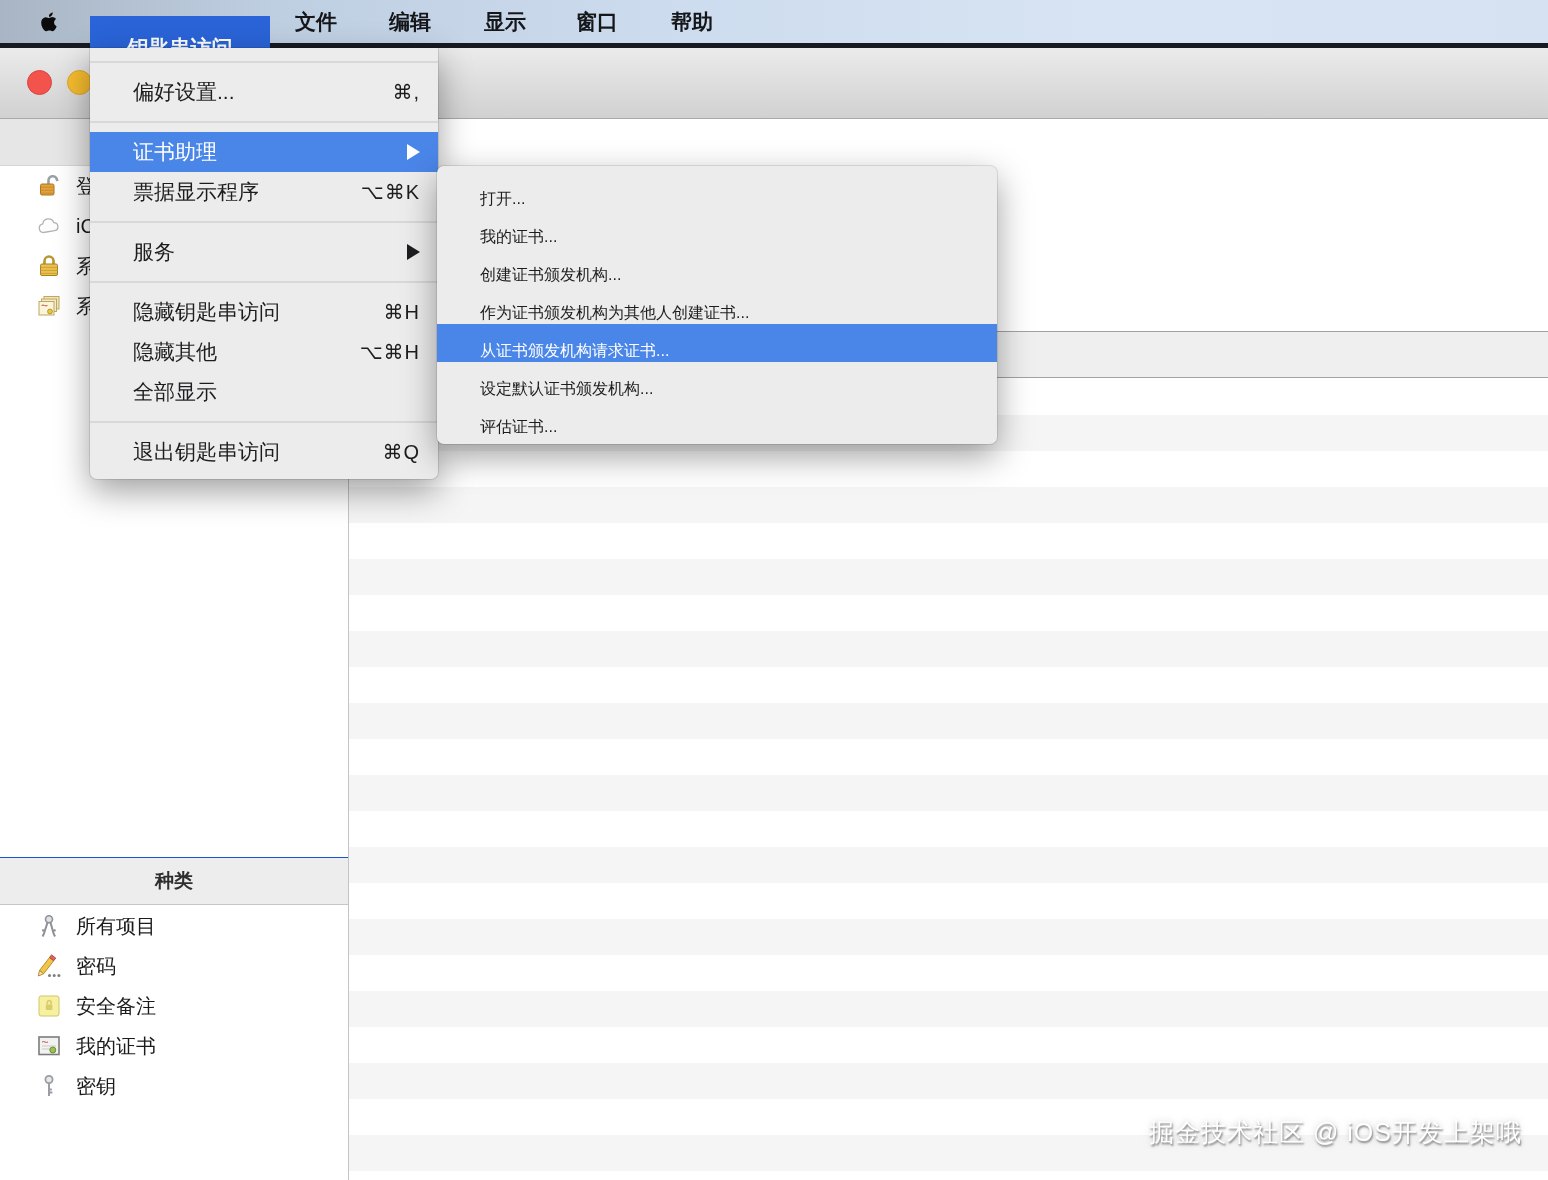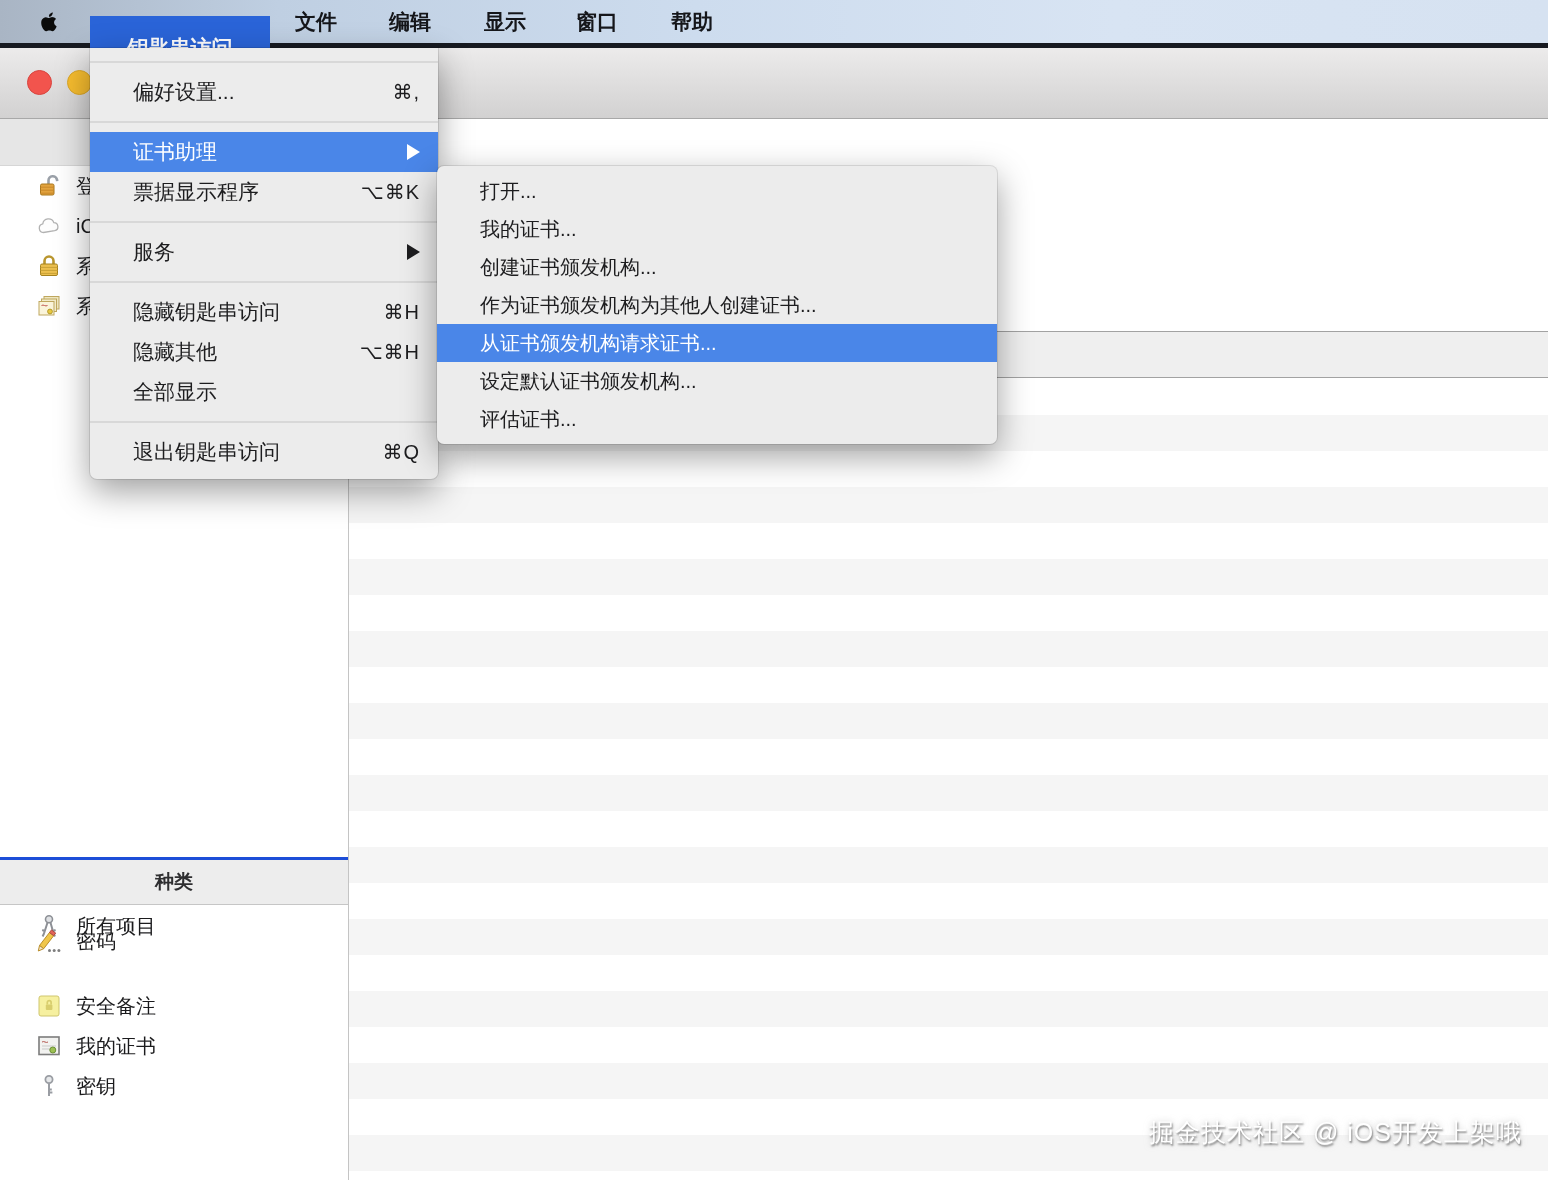--- a/index.html
+++ b/index.html
@@ -25,21 +25,21 @@
   .sidebar-strip{position:absolute;left:0;top:119px;width:348px;height:46px;background:#e6e6e6;border-bottom:1px solid #d6d6d6;}
   .sidebar{position:absolute;left:0;top:166px;width:348px;height:1014px;background:#fff;}
   .v-divider{position:absolute;left:348px;top:119px;width:1px;height:1061px;background:#c4c4c4;z-index:1;}
 
   .sb-item{position:absolute;left:0;width:348px;height:40px;display:flex;align-items:center;
     padding-left:36px;box-sizing:border-box;gap:14px;font-size:20px;color:#1b1b1d;}
   .sb-item .ic{width:26px;height:26px;flex:0 0 26px;display:flex;align-items:center;justify-content:center;}
   .sb-item.sel{background:#d2d2d2;}
 
   .cat-header{position:absolute;left:0;top:857px;width:348px;height:48px;background:#ededed;
-    border-top:3px solid #1d4ed8;border-bottom:1px solid #c6c6c6;box-sizing:border-box;
+    border-top:1px solid #1d4ed8;border-bottom:1px solid #c6c6c6;box-sizing:border-box;
     display:flex;align-items:center;justify-content:center;font-size:19px;font-weight:700;color:#2e2e30;}
 
   
   .main-top{position:absolute;left:349px;top:119px;width:1199px;height:212px;background:#fff;}
   .hdr-band{position:absolute;left:349px;top:331px;width:1199px;height:47px;background:#efefef;
     border-top:1px solid #a2a2a2;border-bottom:1px solid #a2a2a2;box-sizing:border-box;}
   .stripes{position:absolute;left:349px;top:379px;width:1199px;height:801px;
     background:repeating-linear-gradient(to bottom,#ffffff 0 36px,#f5f5f5 36px 72px);}
 
   .watermark{position:absolute;right:26px;top:1116px;font-size:25px;font-weight:400;color:#fff;
@@ -51,21 +51,21 @@
   .mi{height:40px;display:flex;align-items:center;padding:0 18px 0 43px;font-size:21px;color:#1d1d1f;}
   .mi .sc{margin-left:auto;font-size:20px;color:#1d1d1f;letter-spacing:1px;}
   .mi.hl{background:#4a86e8;color:#fff;}
   .msep{height:2px;background:#d8d8d8;margin:9px 0;}
   .tri{width:0;height:0;border-top:8px solid transparent;border-bottom:8px solid transparent;
     border-left:13px solid #1d1d1f;margin-left:auto;}
   .mi.hl .tri{border-left-color:#fff;}
 
   .submenu{position:absolute;left:437px;top:166px;width:560px;background:#ececec;border-radius:7px;
     padding:6px 0;box-shadow:0 12px 34px rgba(0,0,0,.38),0 0 0 1px rgba(0,0,0,.10);z-index:5;}
-  .smi{height:38px;display:flex;align-items:center;padding:0 18px 0 43px;font-size:20px;color:#1d1d1f;}
+  .smi{height:38px;display:flex;align-items:flex-end;padding:0 18px 0 43px;font-size:16px;color:#1d1d1f;}
   .smi.hl{background:#4a86e8;color:#ffffff;}
 </style>
 </head>
 <body>
 
 <div class="canvas">
 
   <div class="titlebar"></div>
   <span class="tl red"></span>
   <span class="tl yellow"></span>
@@ -122,21 +122,21 @@
   <div class="sb-item" style="top:906px">
     <span class="ic">
       <svg width="26" height="26" viewBox="0 0 26 26">
         <circle cx="13" cy="6.2" r="3.5" fill="#dfe1e4" stroke="#8d9096" stroke-width="1.6"></circle>
         <path d="M11.6 9.2 L8 20.5 M8 20.5 l-1.4 3 M8.8 18 l-2.6-1" stroke="#8d9096" stroke-width="2" fill="none"></path>
         <path d="M14.4 9.2 L17.6 20.5 M17.6 20.5 l1.4 3 M17 18 l2.6-1" stroke="#8d9096" stroke-width="2" fill="none"></path>
       </svg>
     </span>
     <span>所有项目</span>
   </div>
-  <div class="sb-item" style="top:921px">
+  <div class="sb-item" style="top:946px">
     <span class="ic">
       <svg width="26" height="26" viewBox="0 0 26 26">
         <path d="M3.5 17.5 L13.5 4.5 l4.2 3.2 L7.7 20.7 z" fill="#f0c64a" stroke="#b98e2a"></path>
         <path d="M13.5 4.5 l2-2.6 4.2 3.2 -2 2.6 z" fill="#e2645a" stroke="#b04a42"></path>
         <path d="M3.5 17.5 L7.7 20.7 l-5.4 2.3 z" fill="#f5e3c0" stroke="#b98e2a"></path>
         <circle cx="13.5" cy="22.5" r="1.5" fill="#7e7e7e"></circle>
         <circle cx="18.2" cy="22.5" r="1.5" fill="#7e7e7e"></circle>
         <circle cx="22.9" cy="22.5" r="1.5" fill="#7e7e7e"></circle>
       </svg>
     </span>

